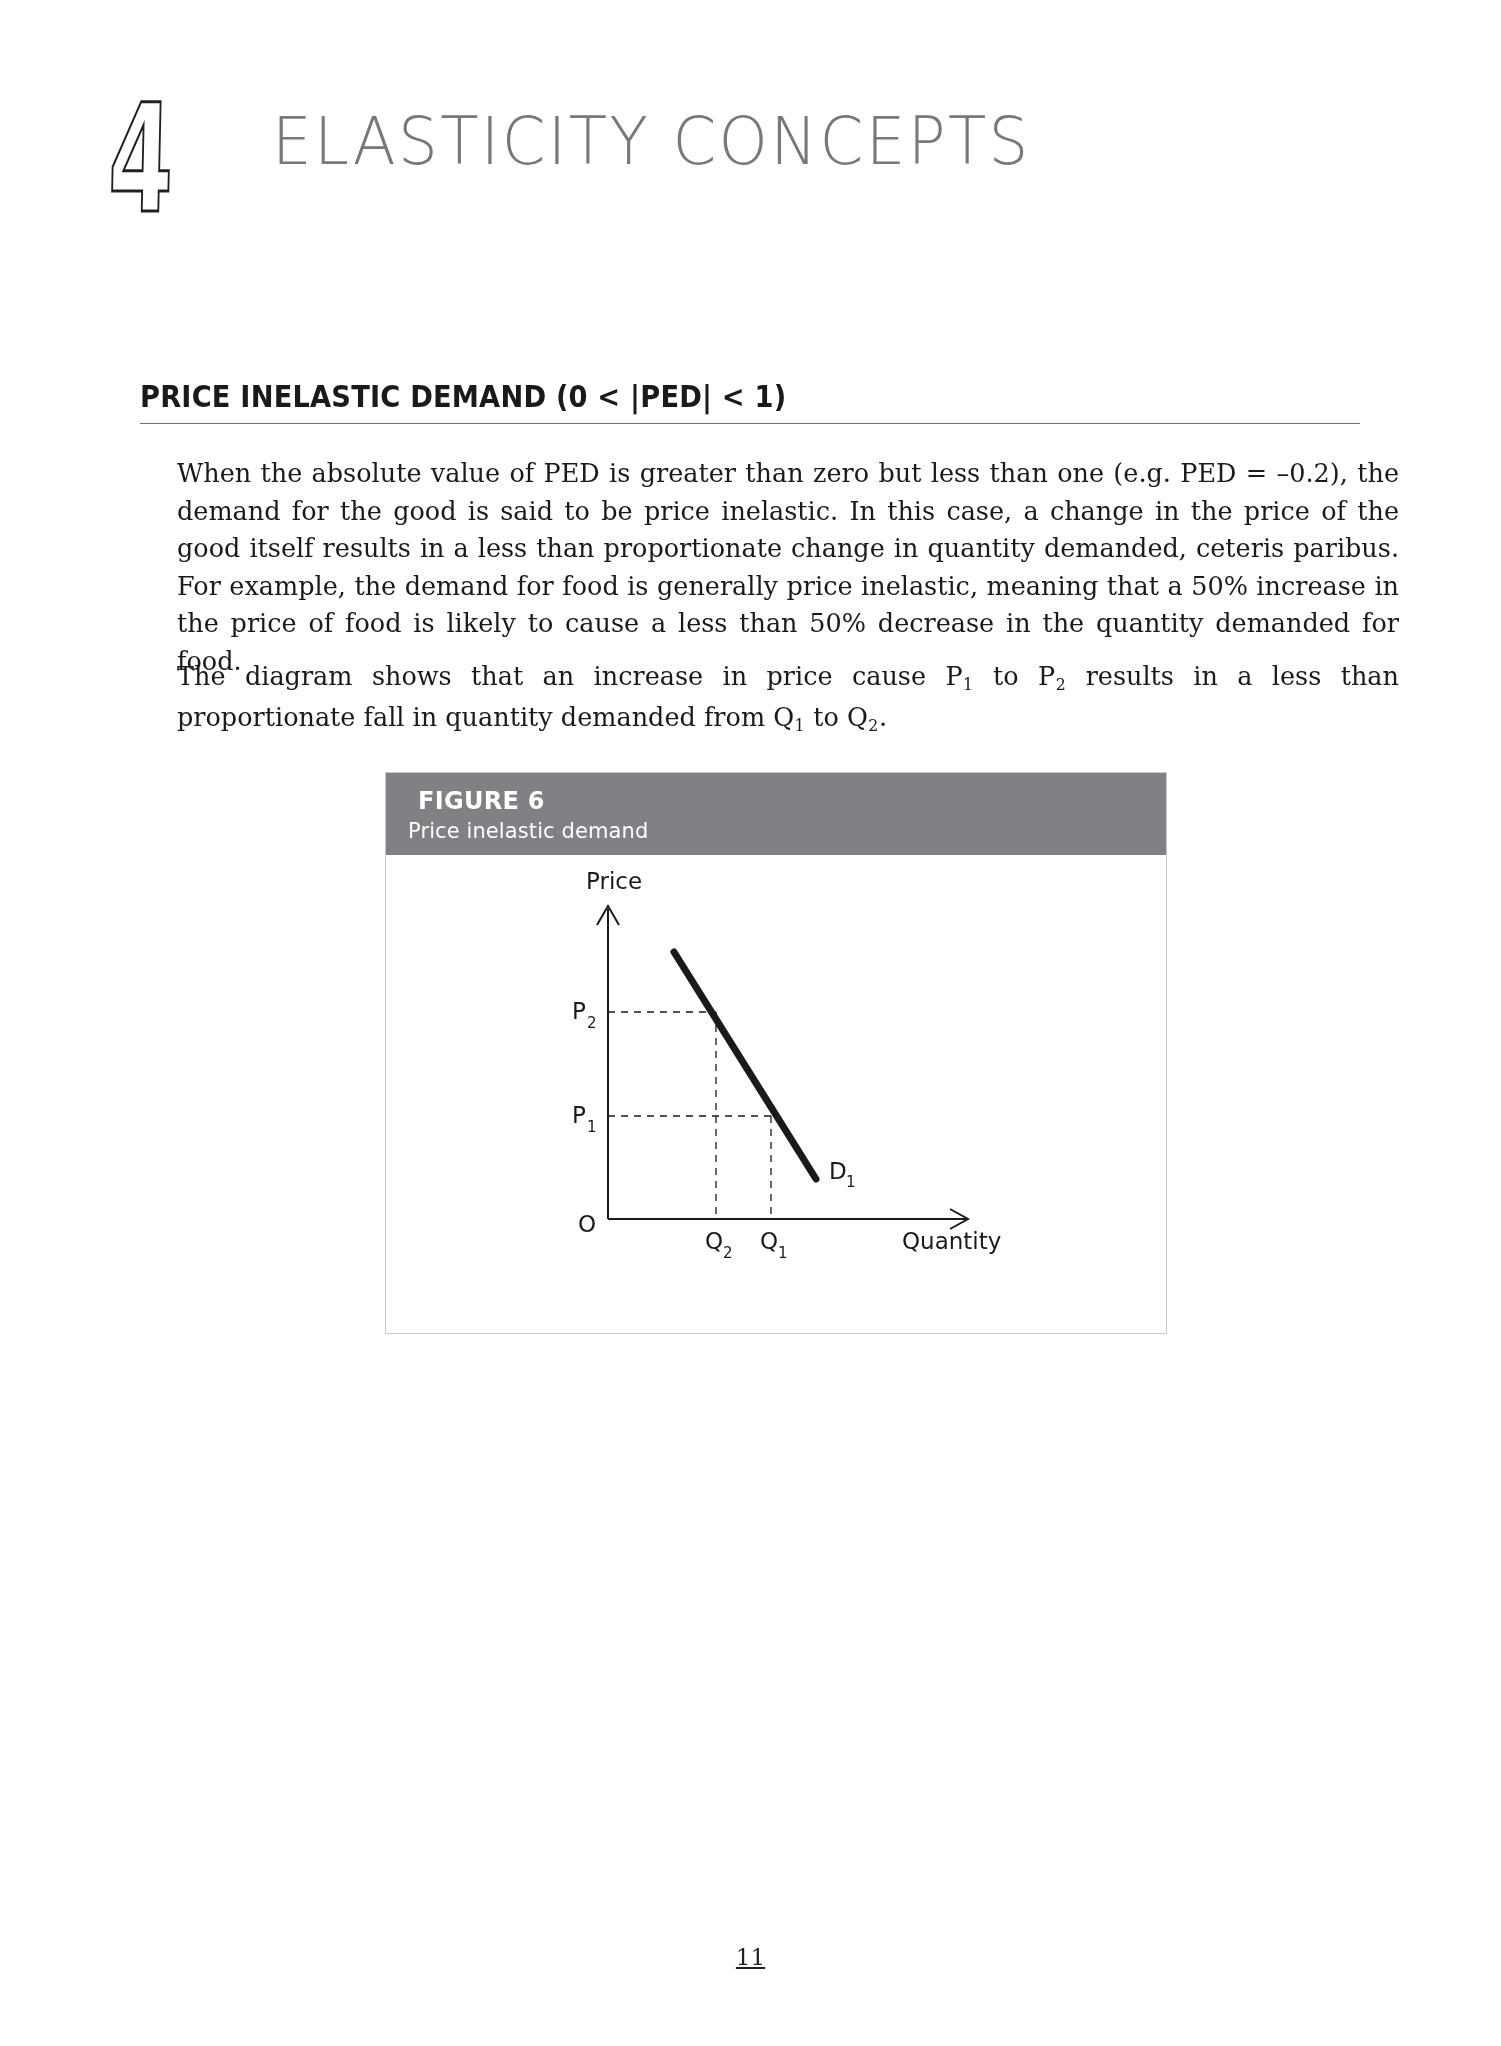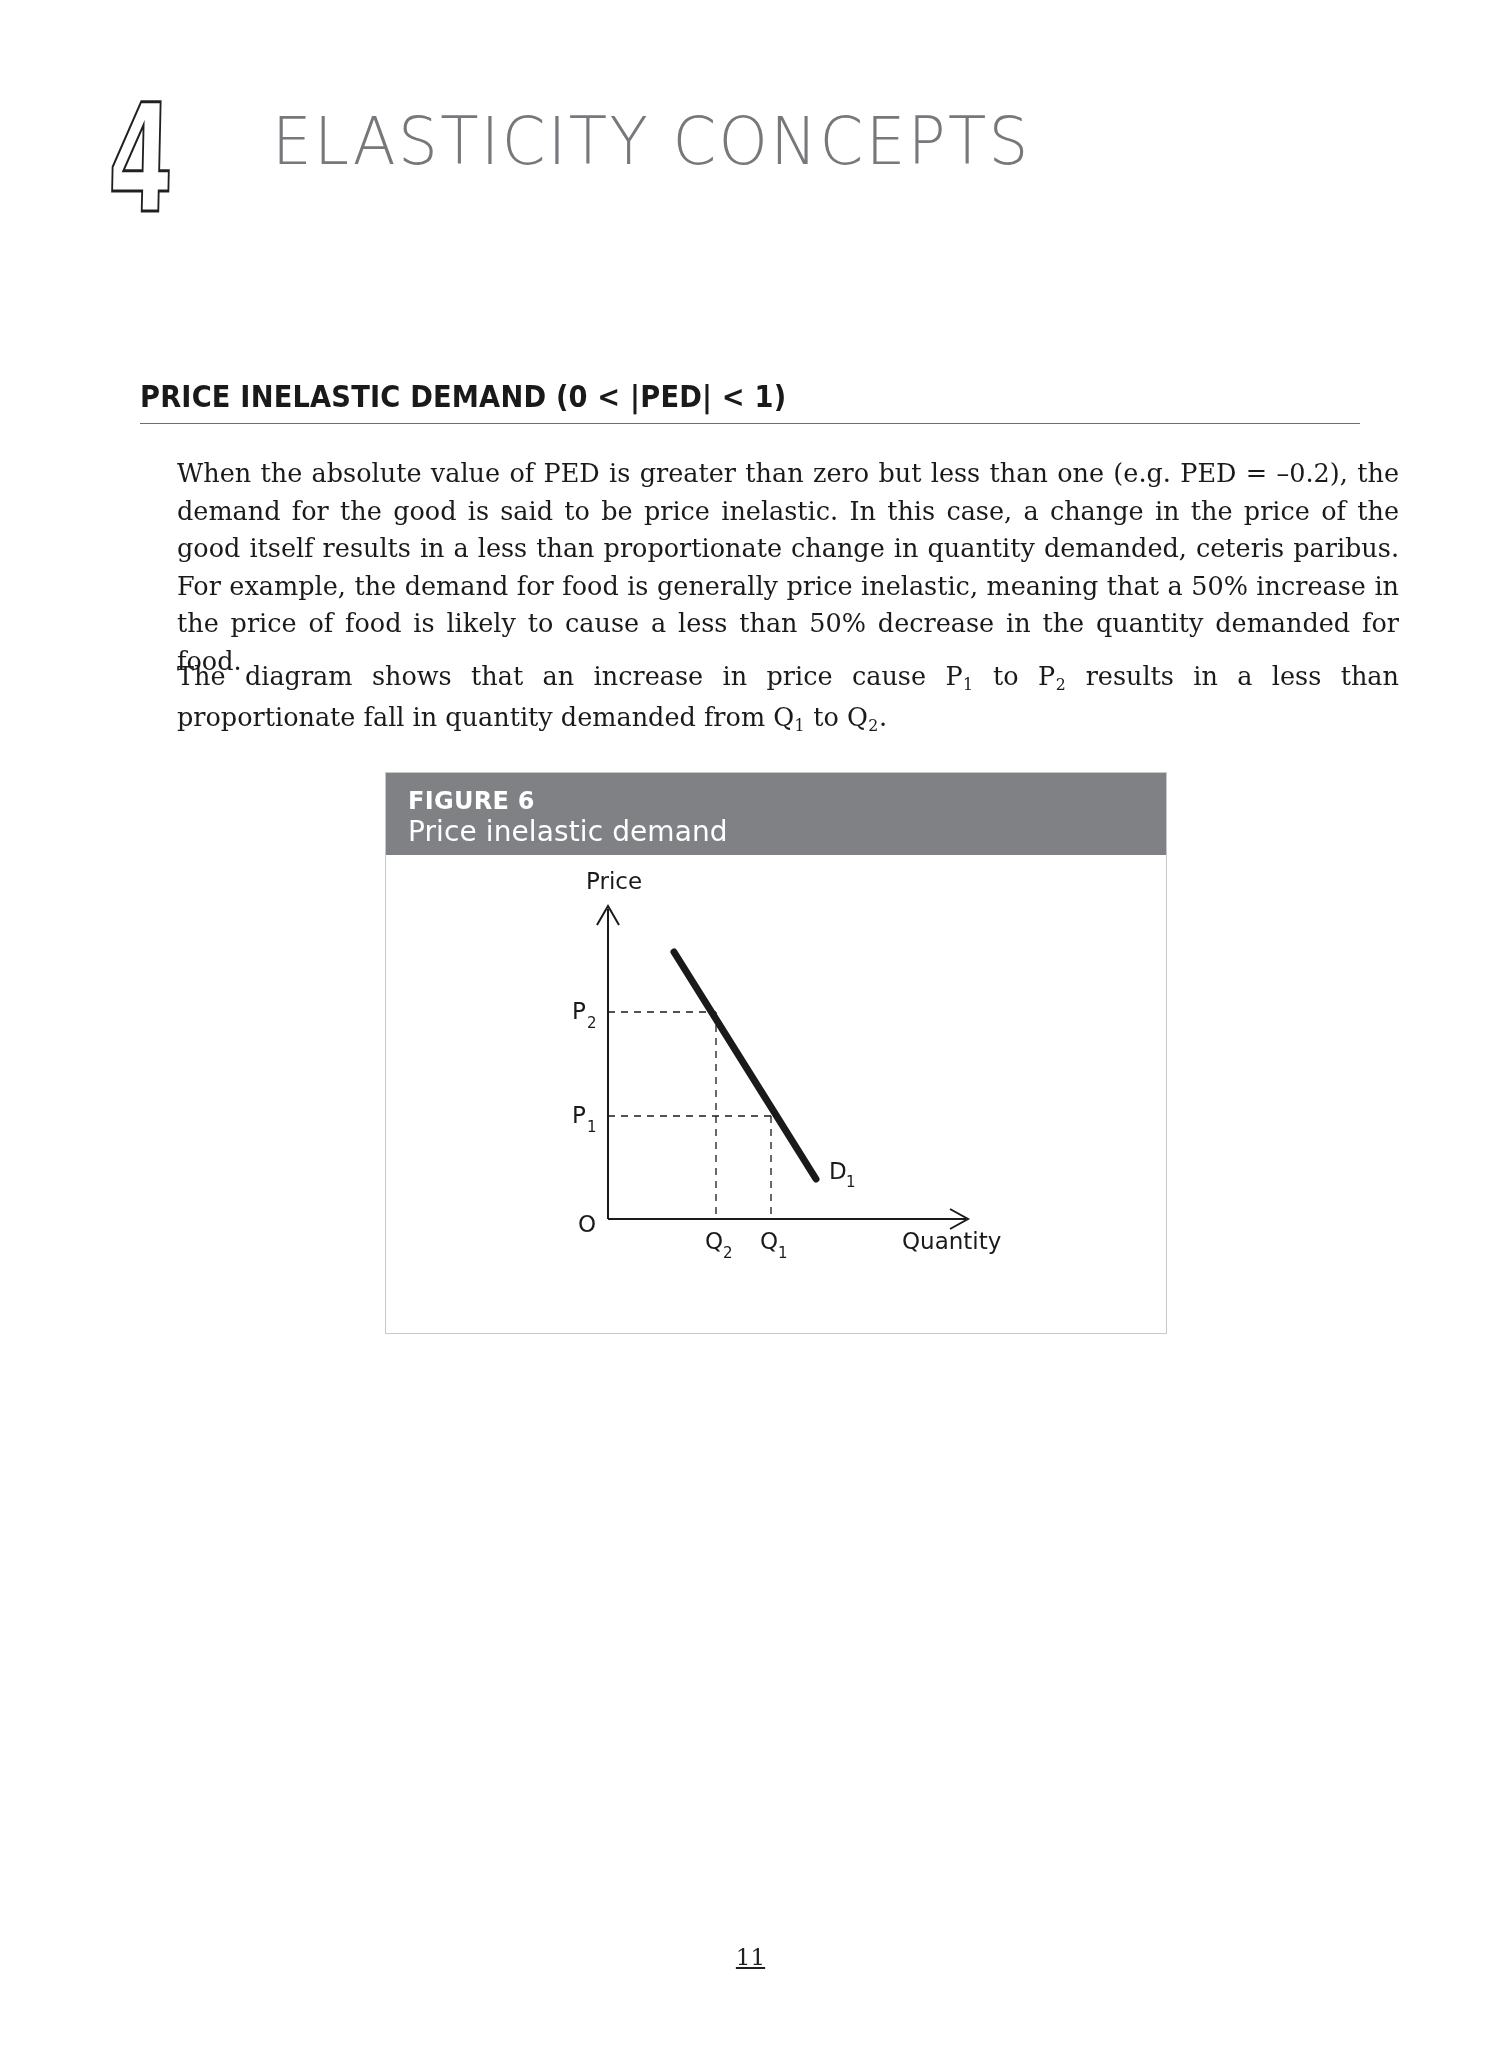--- a/index.html
+++ b/index.html
@@ -127,24 +127,25 @@
     box-sizing: border-box;
     padding: 13px 0 0 22px;
   }
   .figure-label {
     font-family: "DejaVu Sans", sans-serif;
     font-size: 24px;
     line-height: 30px;
     font-weight: 700;
     color: #ffffff;
     letter-spacing: 0.3px;
+    margin-left: 10px;
   }
   .figure-caption {
     font-family: "DejaVu Sans", sans-serif;
-    font-size: 28px;
+    font-size: 21px;
     line-height: 31px;
     font-weight: 400;
     color: #ffffff;
     letter-spacing: 0.1px;
   }
   .figure-canvas {
     position: absolute;
     left: 0;
     top: 76px;
     width: 780px;

